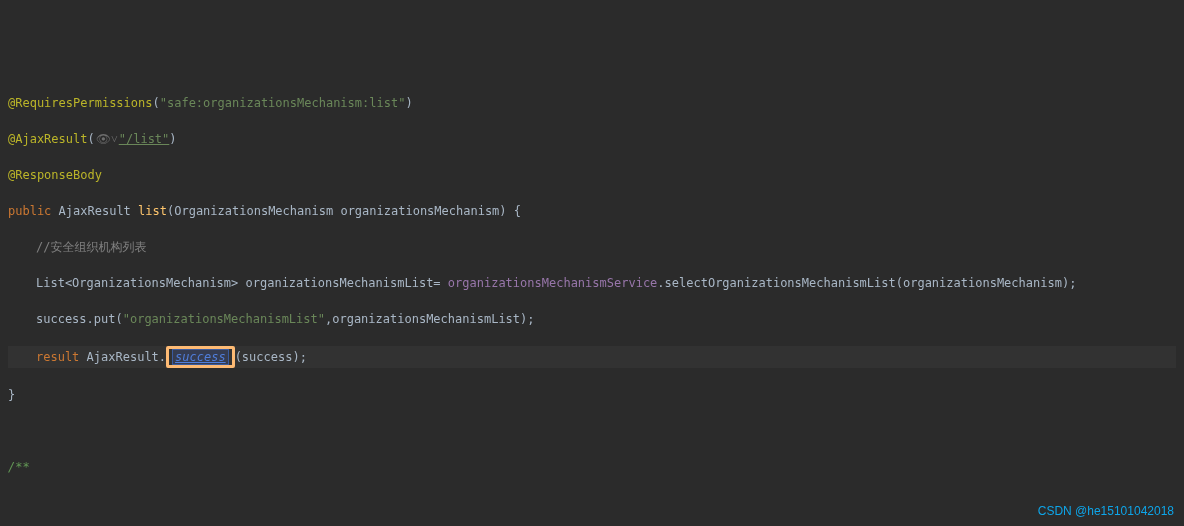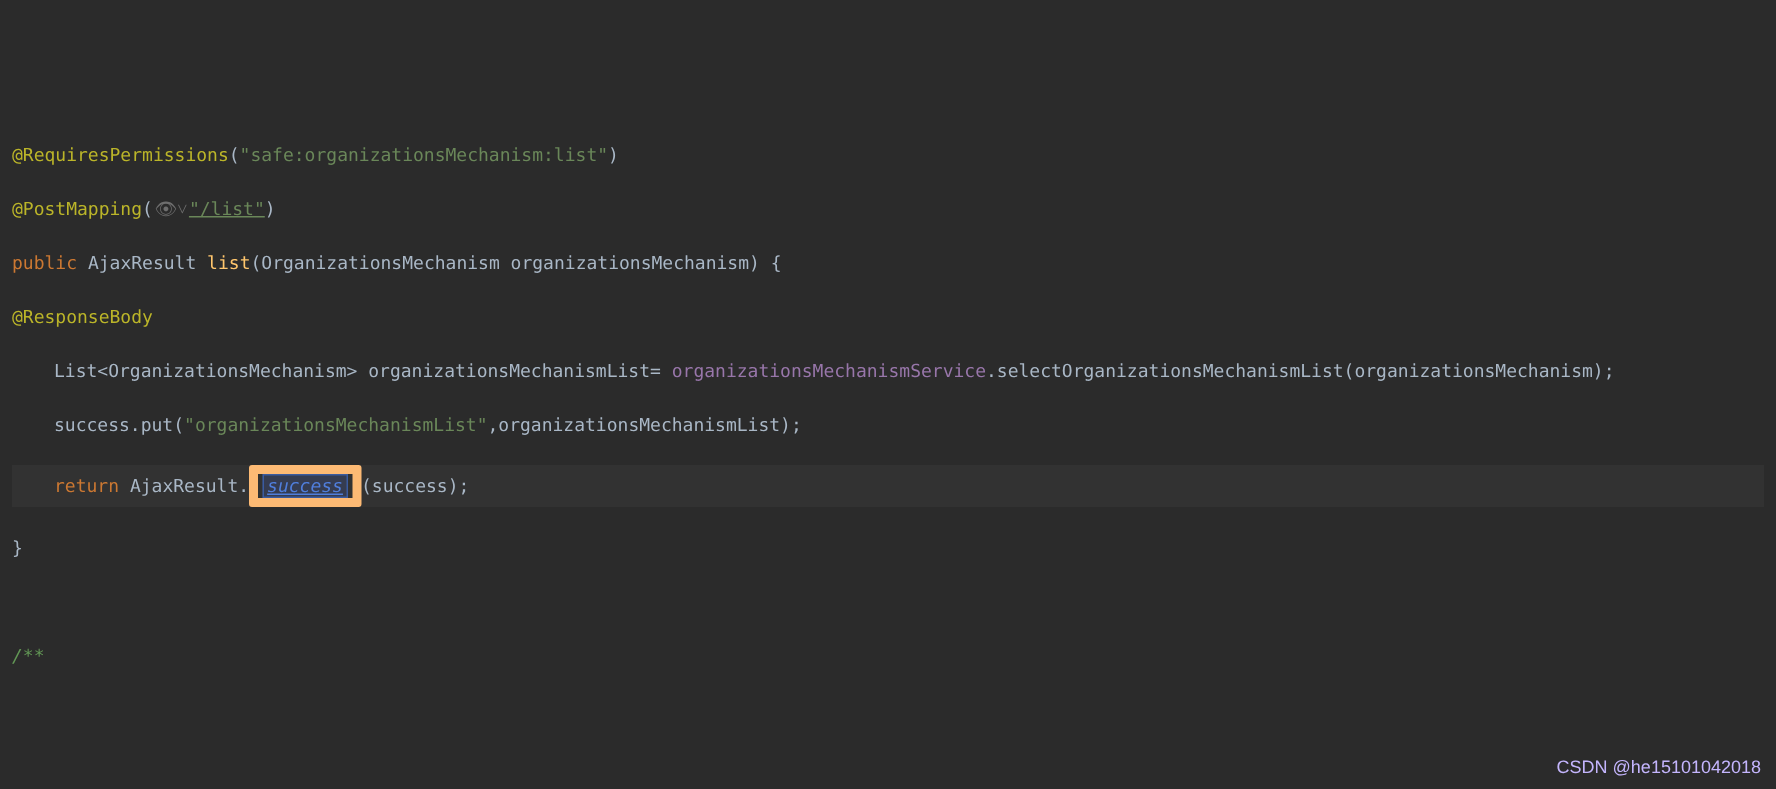--- a/index.html
+++ b/index.html
@@ -29,55 +29,56 @@
     .url-underline { text-decoration: underline; }
     .success-box1 {
       color: #507edc;
       text-decoration: underline;
       font-style: italic;
       background: rgba(60,80,140,0.35);
       border: 1px solid #3a5ba0;
       padding: 0 2px;
     }
     .red-frame {
-      border: 6px solid #fdba74;
+      border: 3px solid #fdba74;
       border-radius: 2px;
       padding: 0 3px;
       display: inline-block;
       line-height: 16px;
     }
     .eye-icon {
       display: inline-block;
       color: #6e6e6e;
       margin: 0 1px;
     }
     .indent1 { padding-left: 28px; }
     .watermark {
       position: fixed;
       right: 10px;
       bottom: 6px;
-      color: #c4b5fd;
+      color: #0ea5e9;
       font-family: Arial, sans-serif;
       font-size: 12px;
       white-space: nowrap;
     }
   </style>
 </head>
 <body>
 
 
 
 <div>
 <span class="line"><span class="annotation">@RequiresPermissions</span><span class="paren">(</span><span class="string">"safe:organizationsMechanism:list"</span><span class="paren">)</span></span>
-<span class="line"><span class="annotation">@PostMapping</span><span class="paren">(</span><span class="eye-icon">👁˅</span><span class="string url-underline">"/list"</span><span class="paren">)</span></span>
+<span class="line"><span class="annotation">@AjaxResult</span><span class="paren">(</span><span class="eye-icon">👁˅</span><span class="string url-underline">"/list"</span><span class="paren">)</span></span>
+<span class="line"><span class="annotation">@ResponseBody</span></span>
 <span class="line"><span class="keyword">public</span><span> </span><span class="type">AjaxResult</span><span> </span><span class="method">list</span><span class="paren">(</span><span class="type">OrganizationsMechanism</span><span> </span><span class="identifier">organizationsMechanism</span><span class="paren">) {</span></span>
-<span class="line"><span class="annotation">@ResponseBody</span></span>
+<span class="line indent1"><span class="comment">//安全组织机构列表</span></span>
 <span class="line indent1"><span class="type">List&lt;OrganizationsMechanism&gt; organizationsMechanismList=</span><span> </span><span class="field">organizationsMechanismService</span><span class="identifier">.selectOrganizationsMechanismList(organizationsMechanism);</span></span>
 <span class="line indent1"><span class="identifier">success.put(</span><span class="string">"organizationsMechanismList"</span><span class="identifier">,organizationsMechanismList);</span></span>
-<span class="line hl indent1"><span class="keyword">return</span><span class="identifier"> AjaxResult.</span><span class="red-frame"><span class="success-box1">success</span></span><span class="identifier">(success);</span></span>
+<span class="line hl indent1"><span class="keyword">result</span><span class="identifier"> AjaxResult.</span><span class="red-frame"><span class="success-box1">success</span></span><span class="identifier">(success);</span></span>
 <span class="line"><span class="paren">}</span></span>
 <span class="line"></span>
 <span class="line"><span class="doccomment">/**</span></span>
 
 
 
 
 
 
 

